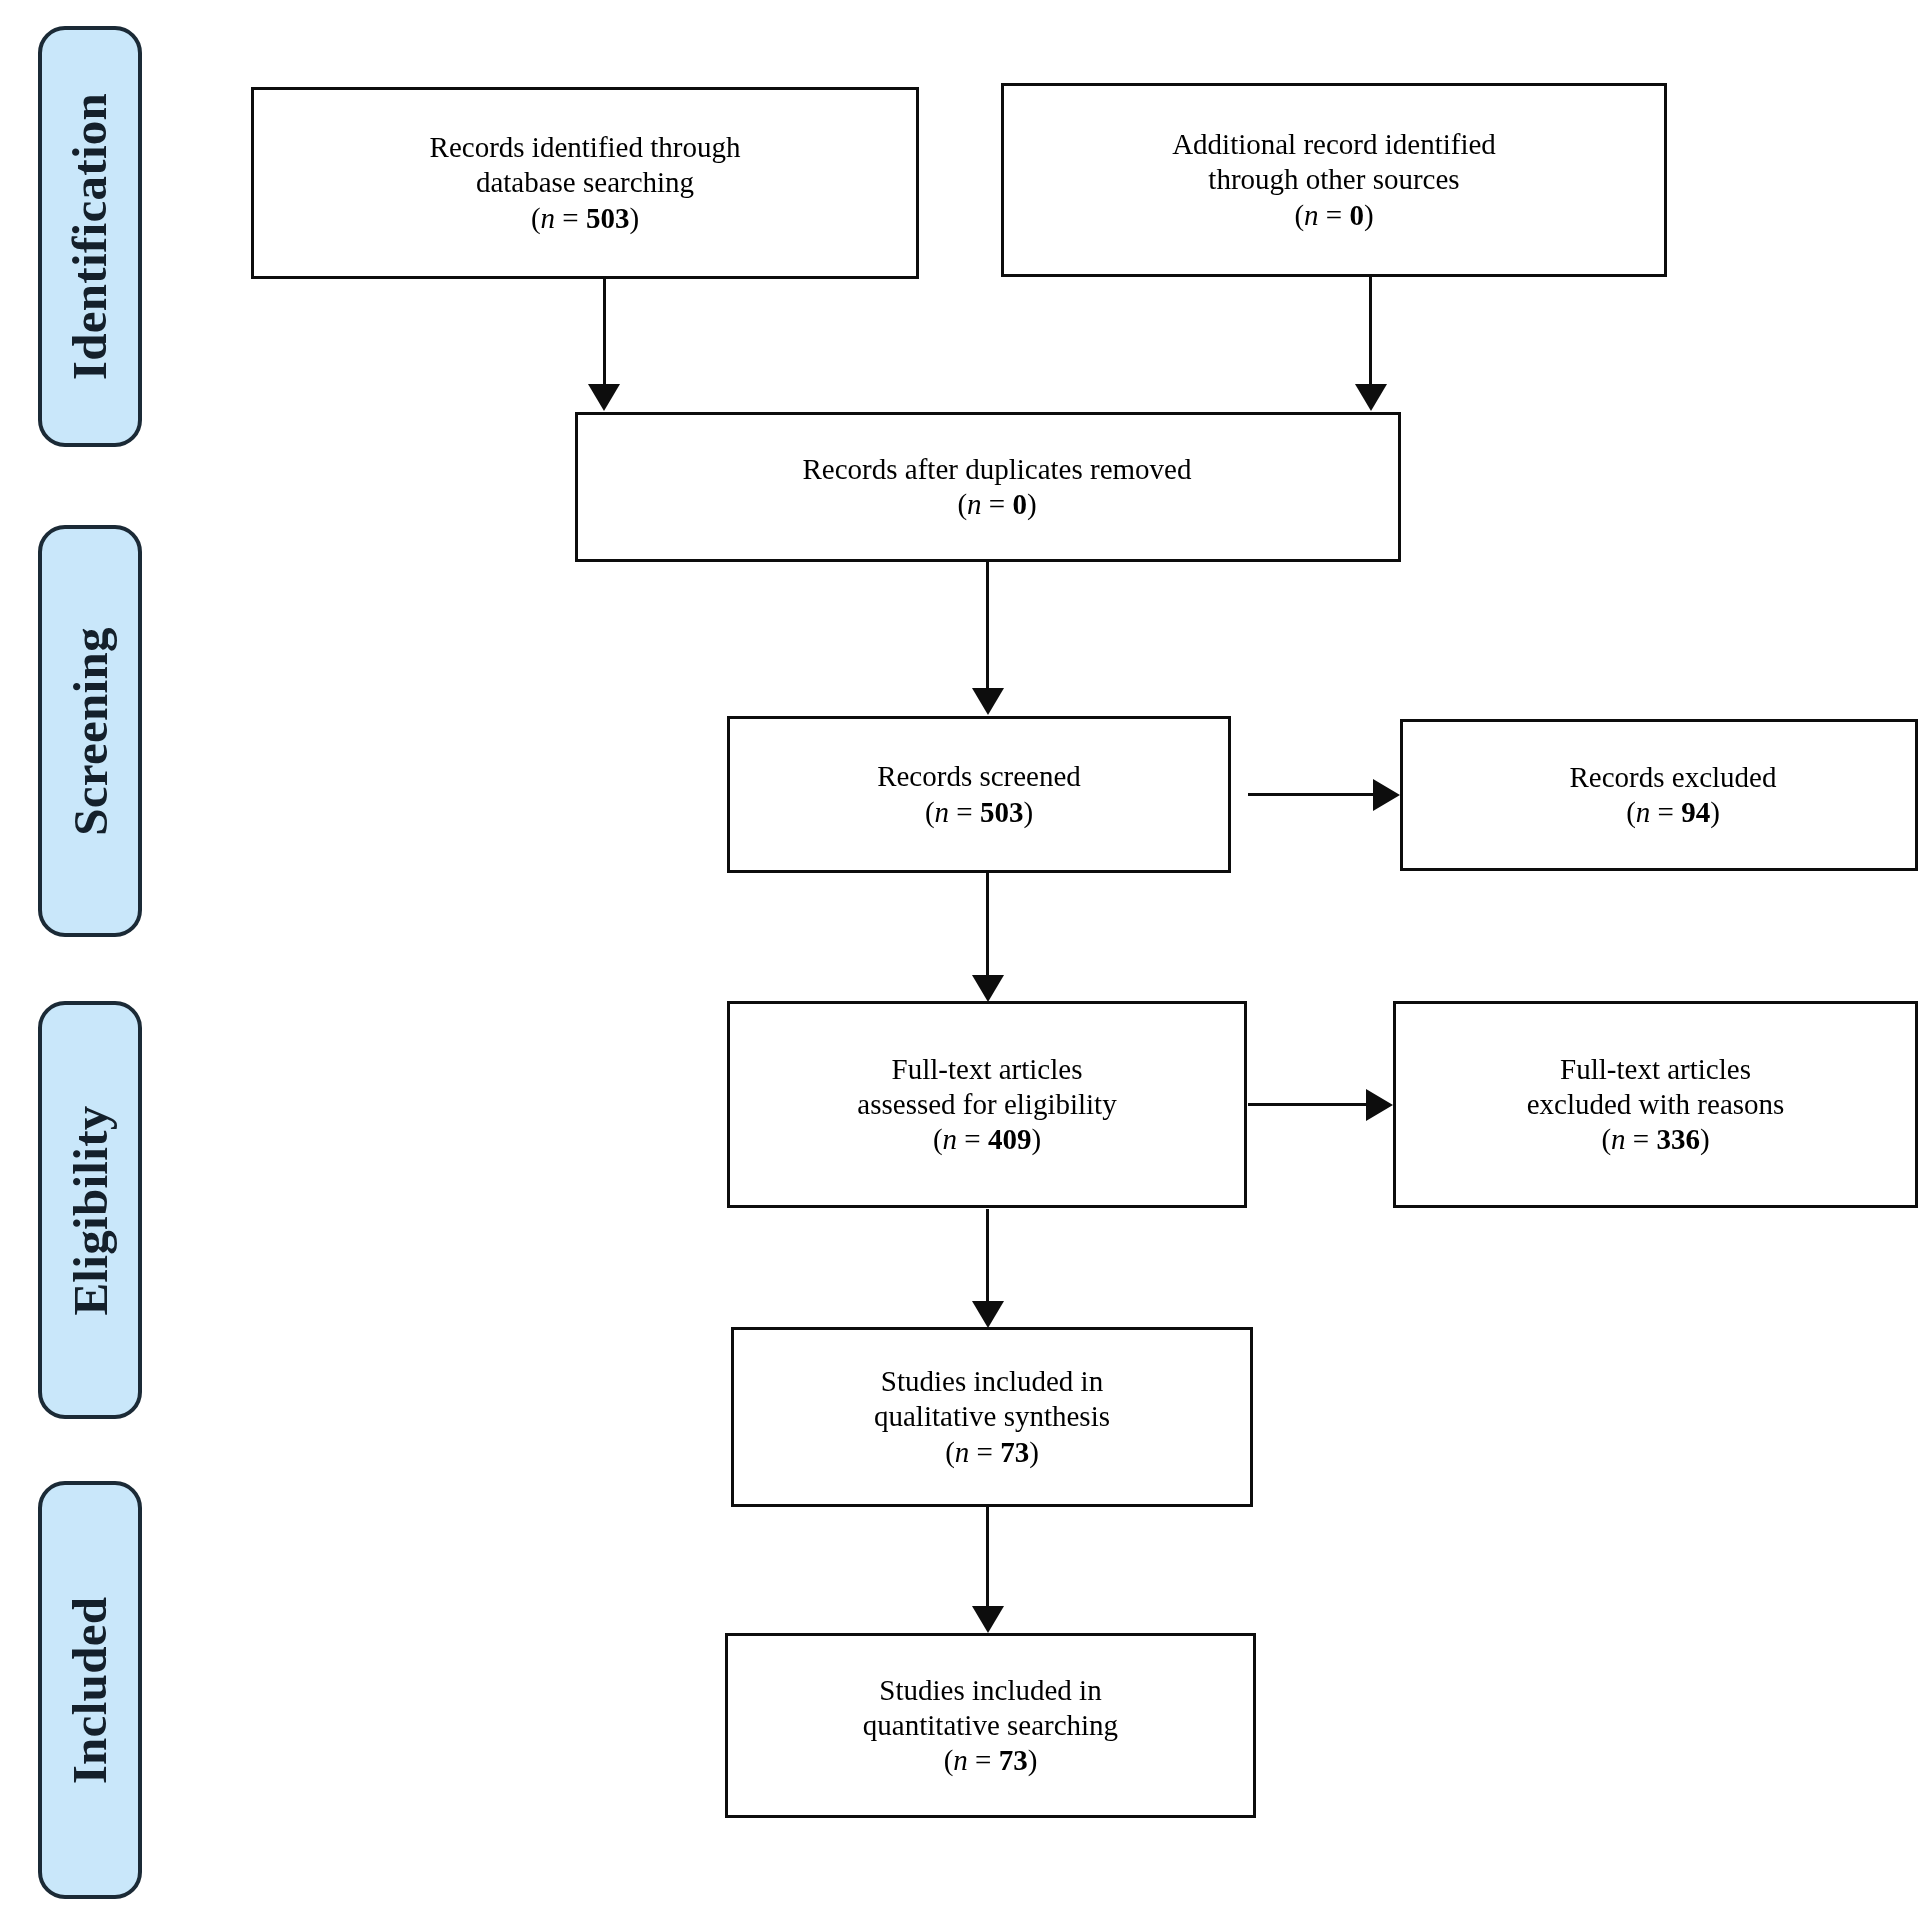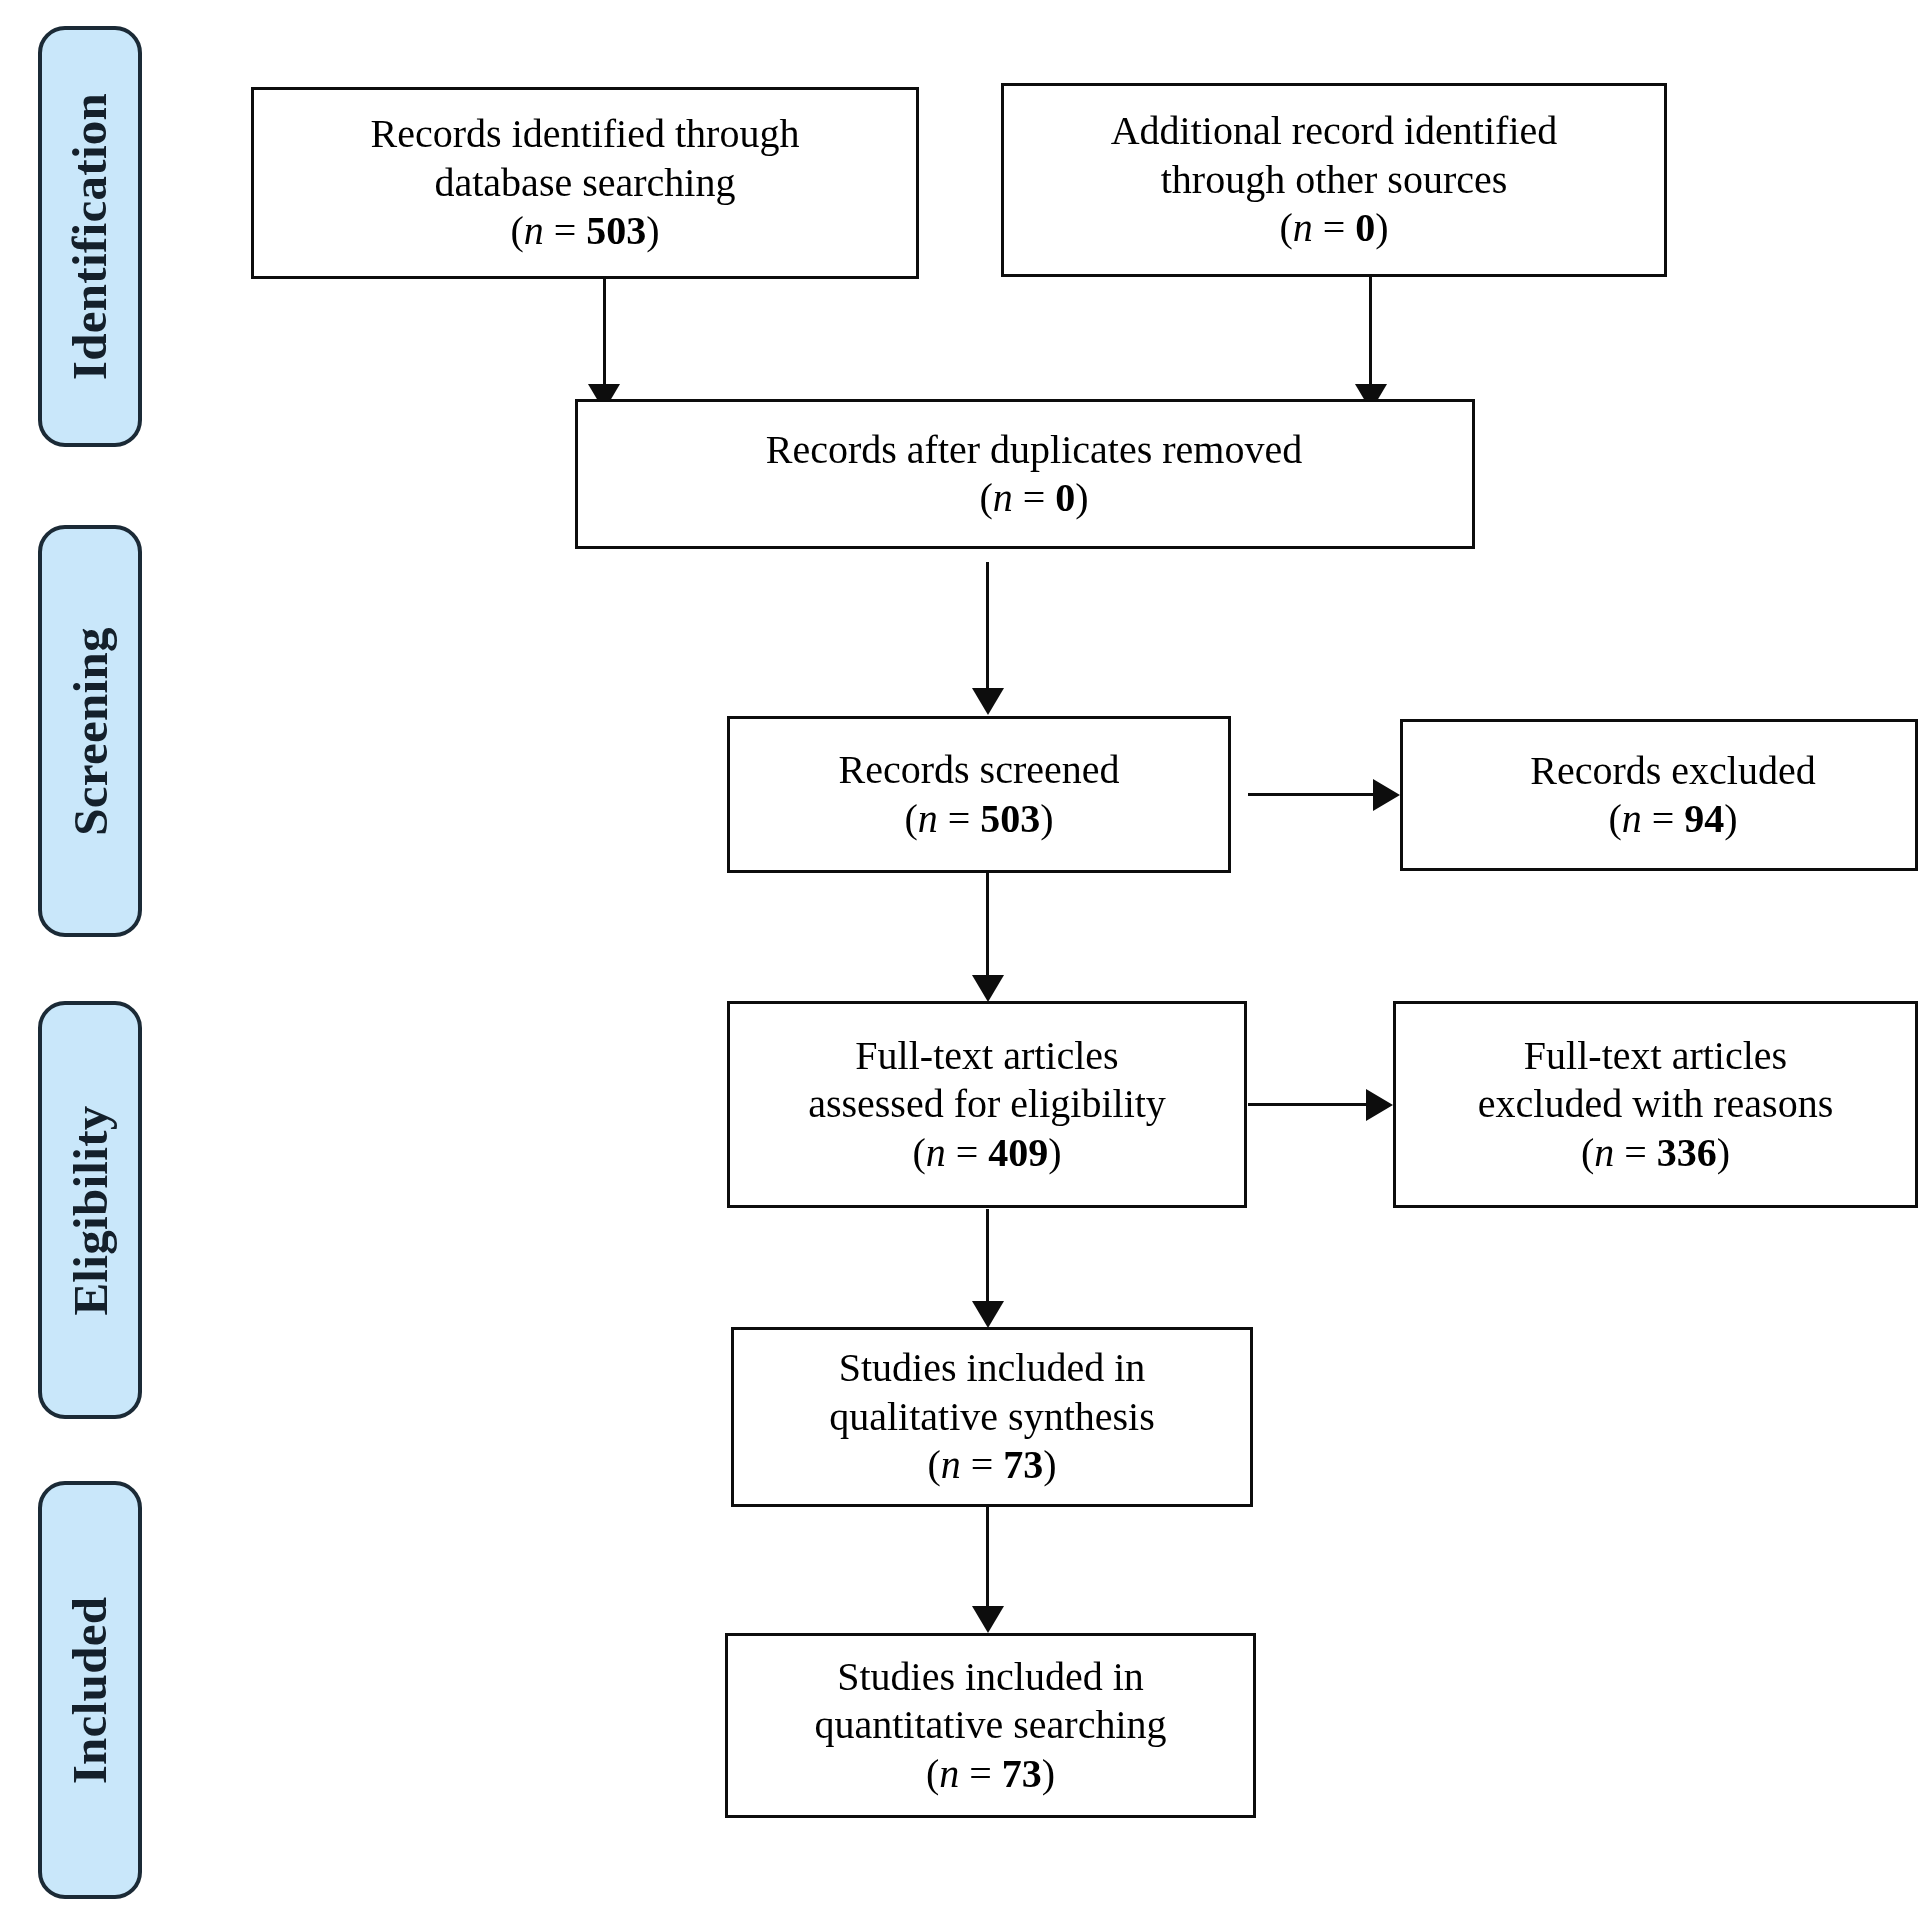--- a/index.html
+++ b/index.html
@@ -46,21 +46,21 @@
     position: absolute;
     background: #ffffff;
     border: 3.9px solid #0d0d0d;
     box-sizing: border-box;
     display: flex;
     align-items: center;
     justify-content: center;
     text-align: center;
   }
   .flow-box .box-text {
-    font-size: 40px;
+    font-size: 29px;
     line-height: 1.21;
     padding: 0 10.4px;
   }
   .flow-box .box-text .nval {
     font-weight: bold;
   }
   .flow-box .box-text .nvar {
     font-style: italic;
   }
 
@@ -128,21 +128,21 @@
       <span><span>(</span><span class="nvar">n</span><span> = </span><span class="nval">0</span><span>)</span></span>
     </div>
   </div>
 
   <div class="conn-v" style="left:603px; top:279px; height:107px;"></div>
   <div class="arrow-down" style="left:588px; top:384px;"></div>
 
   <div class="conn-v" style="left:1369px; top:277px; height:108px;"></div>
   <div class="arrow-down" style="left:1355px; top:384px;"></div>
 
-  <div class="flow-box" style="left:575px; top:399px; width:900px; height:150px;padding-left:18px;">
+  <div class="flow-box" style="left:575px; top:412px; width:826px; height:150px;padding-left:18px;">
     <div class="box-text">
       <span>Records after duplicates removed</span><br>
       <span><span>(</span><span class="nvar">n</span><span> = </span><span class="nval">0</span><span>)</span></span>
     </div>
   </div>
 
   <div class="conn-v" style="left:986px; top:562px; height:127px;"></div>
   <div class="arrow-down" style="left:972px; top:688px;"></div>
 
   <div class="flow-box" style="left:727px; top:716px; width:504px; height:157px;">

